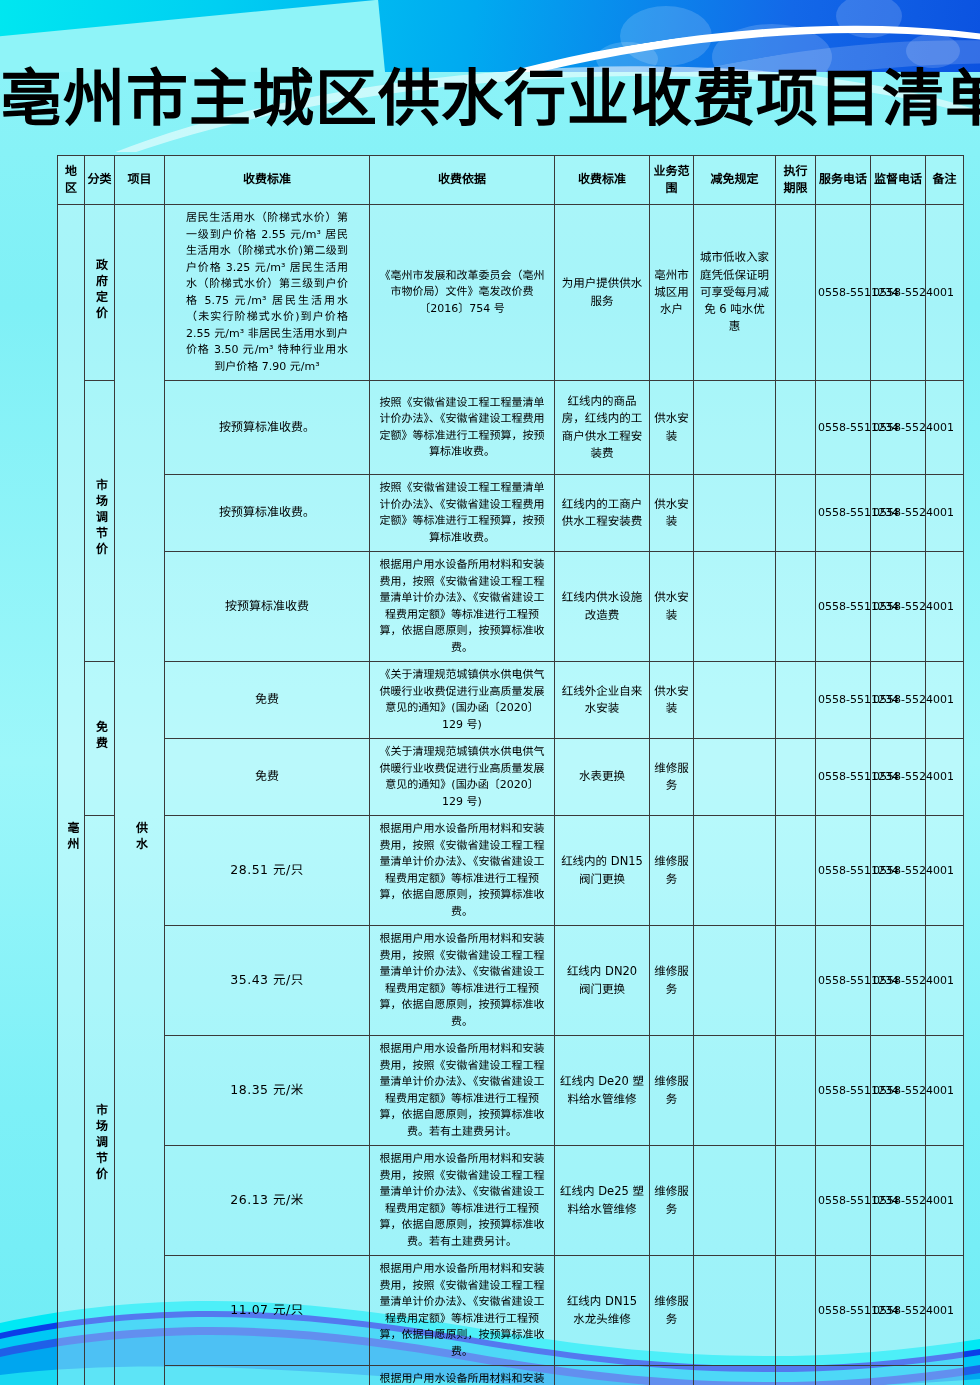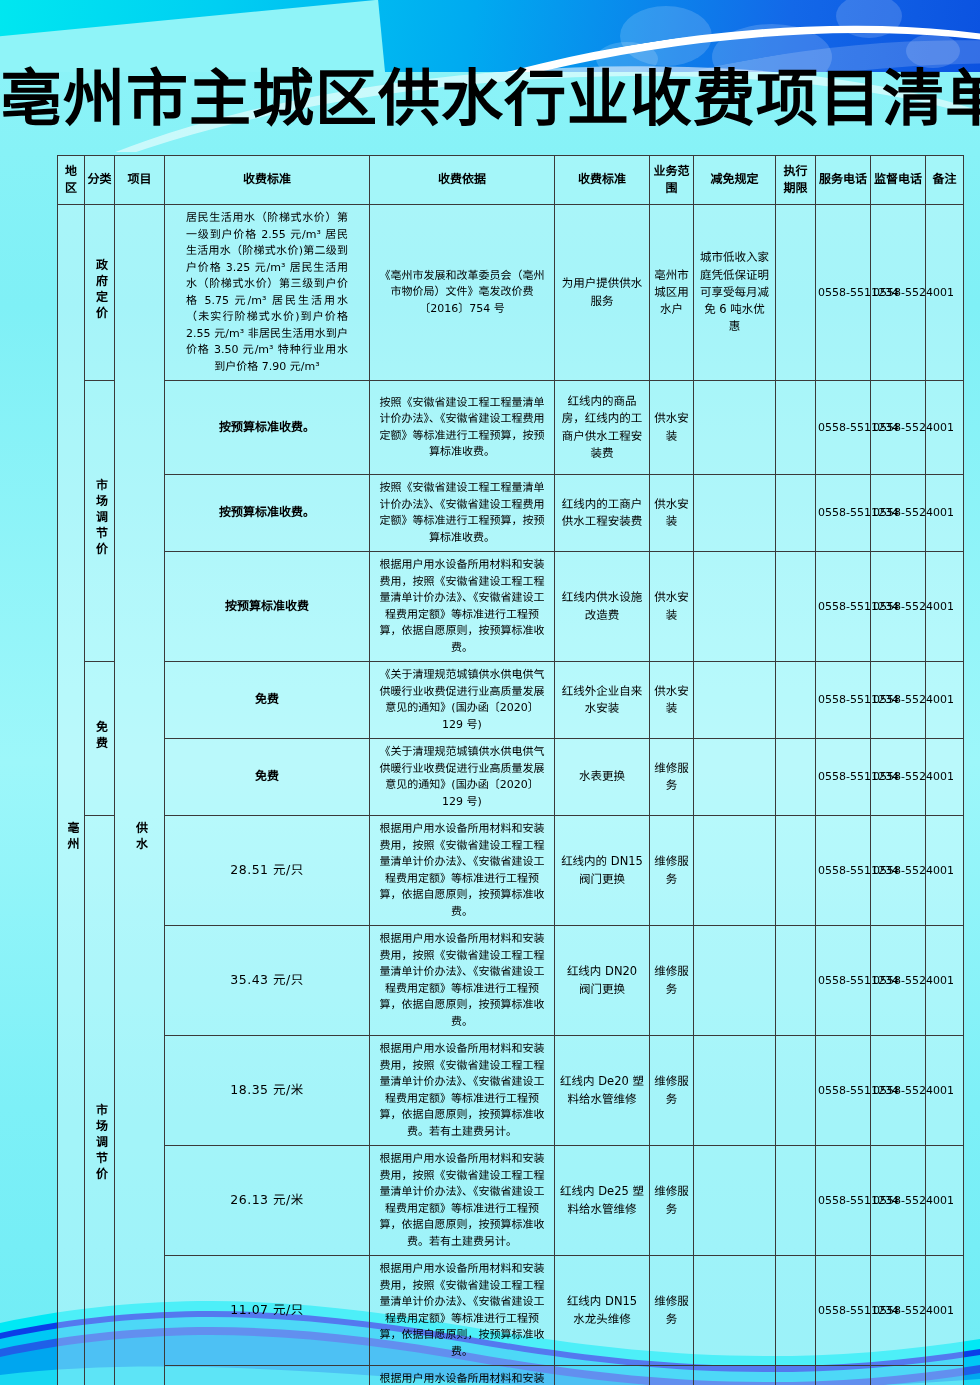--- a/index.html
+++ b/index.html
@@ -121,21 +121,21 @@
   td.vert span{
     display:inline-block;
     writing-mode:vertical-rl;
     text-orientation:upright;
     letter-spacing:4px;
     line-height:1.15;
   }
   td.phone{font-size:11px;line-height:1.55;white-space:nowrap;}
   td.scope{font-size:11.5px;line-height:1.5;}
   td.svc{font-size:11.5px;line-height:1.5;padding:12px 5px;}
-  td.fee{font-size:12px;font-weight:bold;}
+  td.fee{font-size:12px;}
   td.fee-num{font-size:12.5px;letter-spacing:.5px;}
 
   
   col.c-region{width:27px}
   col.c-class{width:30px}
   col.c-item{width:50px}
   col.c-std{width:205px}
   col.c-basis{width:185px}
   col.c-svc{width:95px}
   col.c-scope{width:44px}

